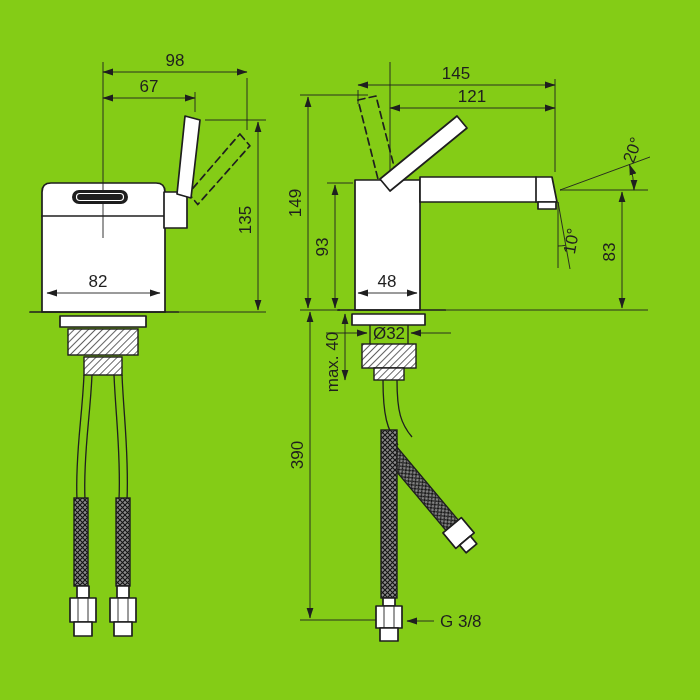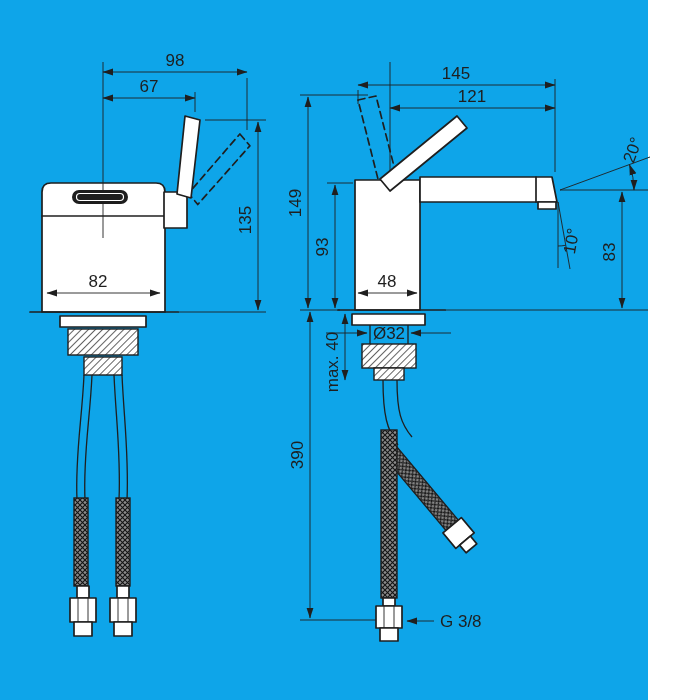--- a/index.html
+++ b/index.html
@@ -1,18 +1,18 @@
 <!DOCTYPE html>
 <html><head>
 <meta charset="utf-8">
 <style>
   * { box-sizing: border-box; }
   html, body { margin: 0; padding: 0; background: #ffffff; }
   .canvas {
-    width: 648px; height: 700px; position: relative; background: #0ea5e9;
+    width: 700px; height: 700px; position: relative; background: #84cc16;
     font-family: "Liberation Sans", sans-serif;
   }
   svg { position: absolute; left: 0; top: 0; }
   .ol  { stroke: #1f1f1f; stroke-width: 1.7; fill: none; stroke-linejoin: round; stroke-linecap: round; }
   .olw { stroke: #1f1f1f; stroke-width: 1.7; fill: #ffffff; stroke-linejoin: round; }
   .ol2 { stroke: #1f1f1f; stroke-width: 1.3; fill: none; }
   .olx { stroke: #1f1f1f; stroke-width: 1.4; }
   .thin{ stroke: #1f1f1f; stroke-width: 0.9; fill: none; }
   .dash{ stroke-dasharray: 7 4.5; }
   text.dim { font-size: 17px; fill: #1f1f1f; font-family: "Liberation Sans", sans-serif; }

